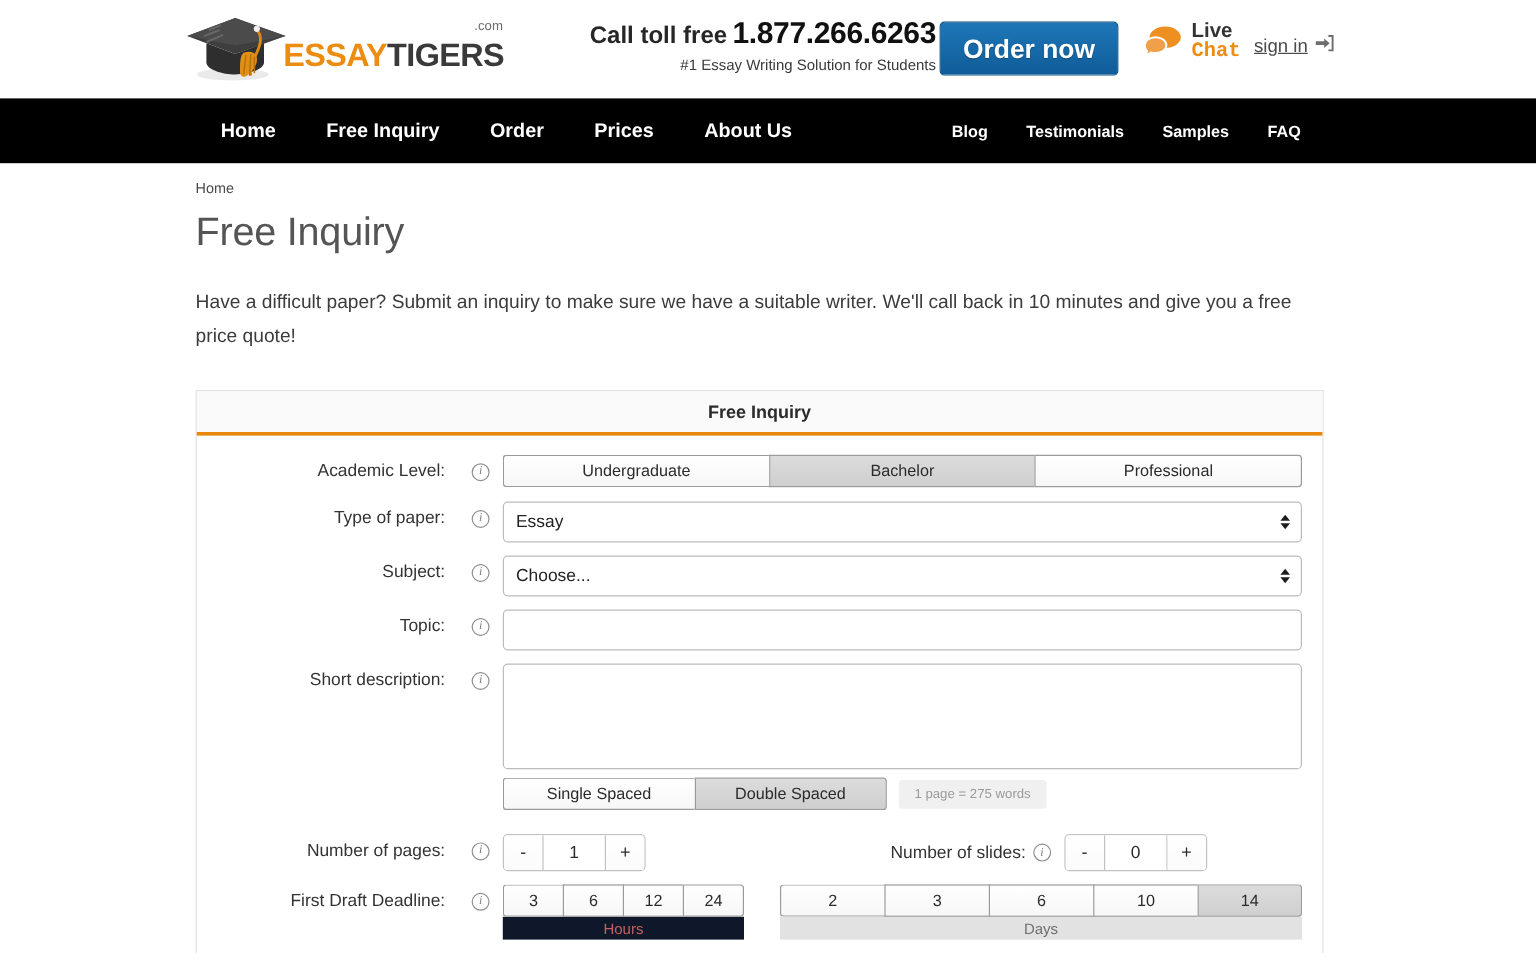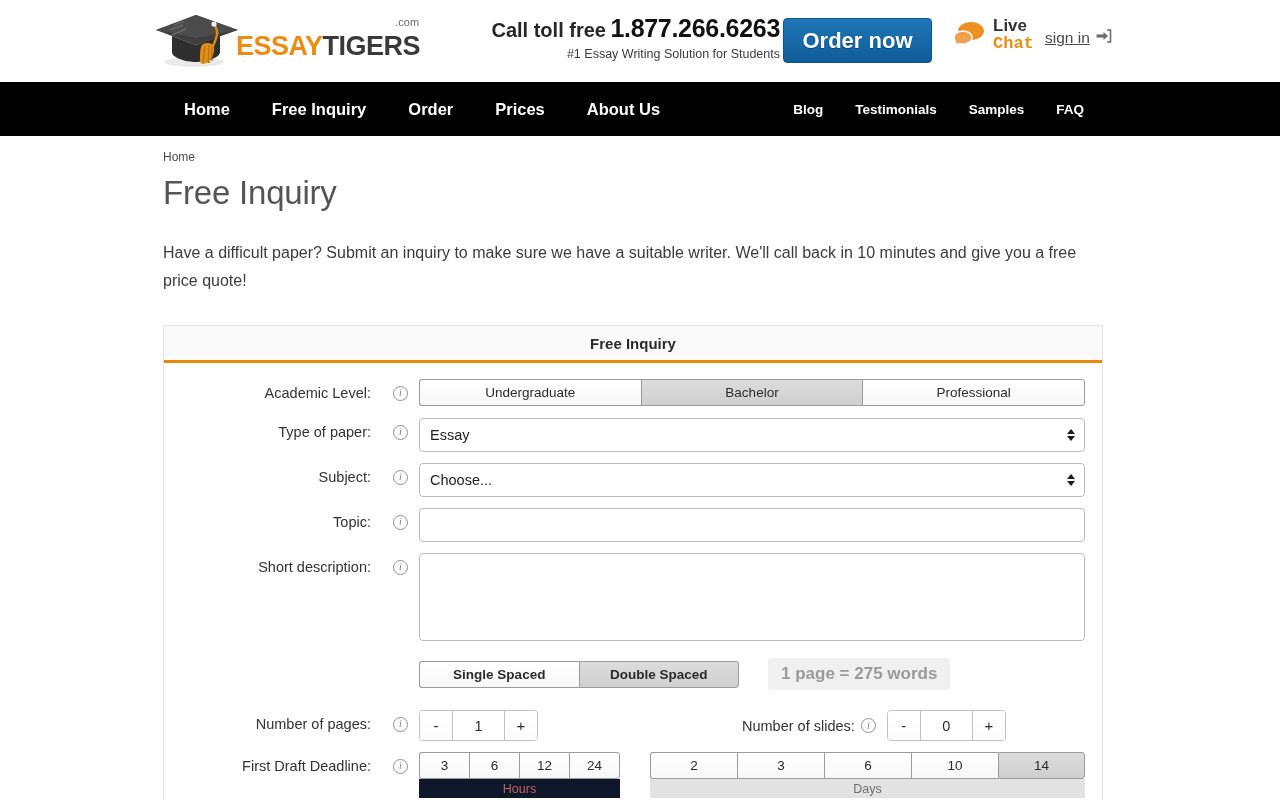--- a/index.html
+++ b/index.html
@@ -230,27 +230,27 @@
   }
   .txt-area {
     width: 666px; height: 88px;
     border: 1px solid #bcbcbc; border-radius: 4px;
     background: #ffffff;
     font-size: 14.5px; color: #222; padding: 7px 10px;
     font-family: "Liberation Sans", sans-serif;
     resize: none; outline: none;
   }
 
-  .spacing-row { display: flex; align-items: center; gap: 29px; margin-top: 13px; font-weight: bold; }
+  .spacing-row { display: flex; align-items: center; gap: 10px; margin-top: 2px; }
   .spacing-group { display: flex; width: 320px; }
   .spacing-group .bg-btn { height: 27px; }
   .words-badge {
     background: #f0f0f0;
     color: #9a9a9a;
-    font-size: 17px;
+    font-size: 11px;
     padding: 6px 13px;
     border-radius: 3px;
     white-space: nowrap;
   }
 
   
   .stepper-line { display: flex; align-items: center; }
   .stepper {
     display: flex;
     height: 31px;

